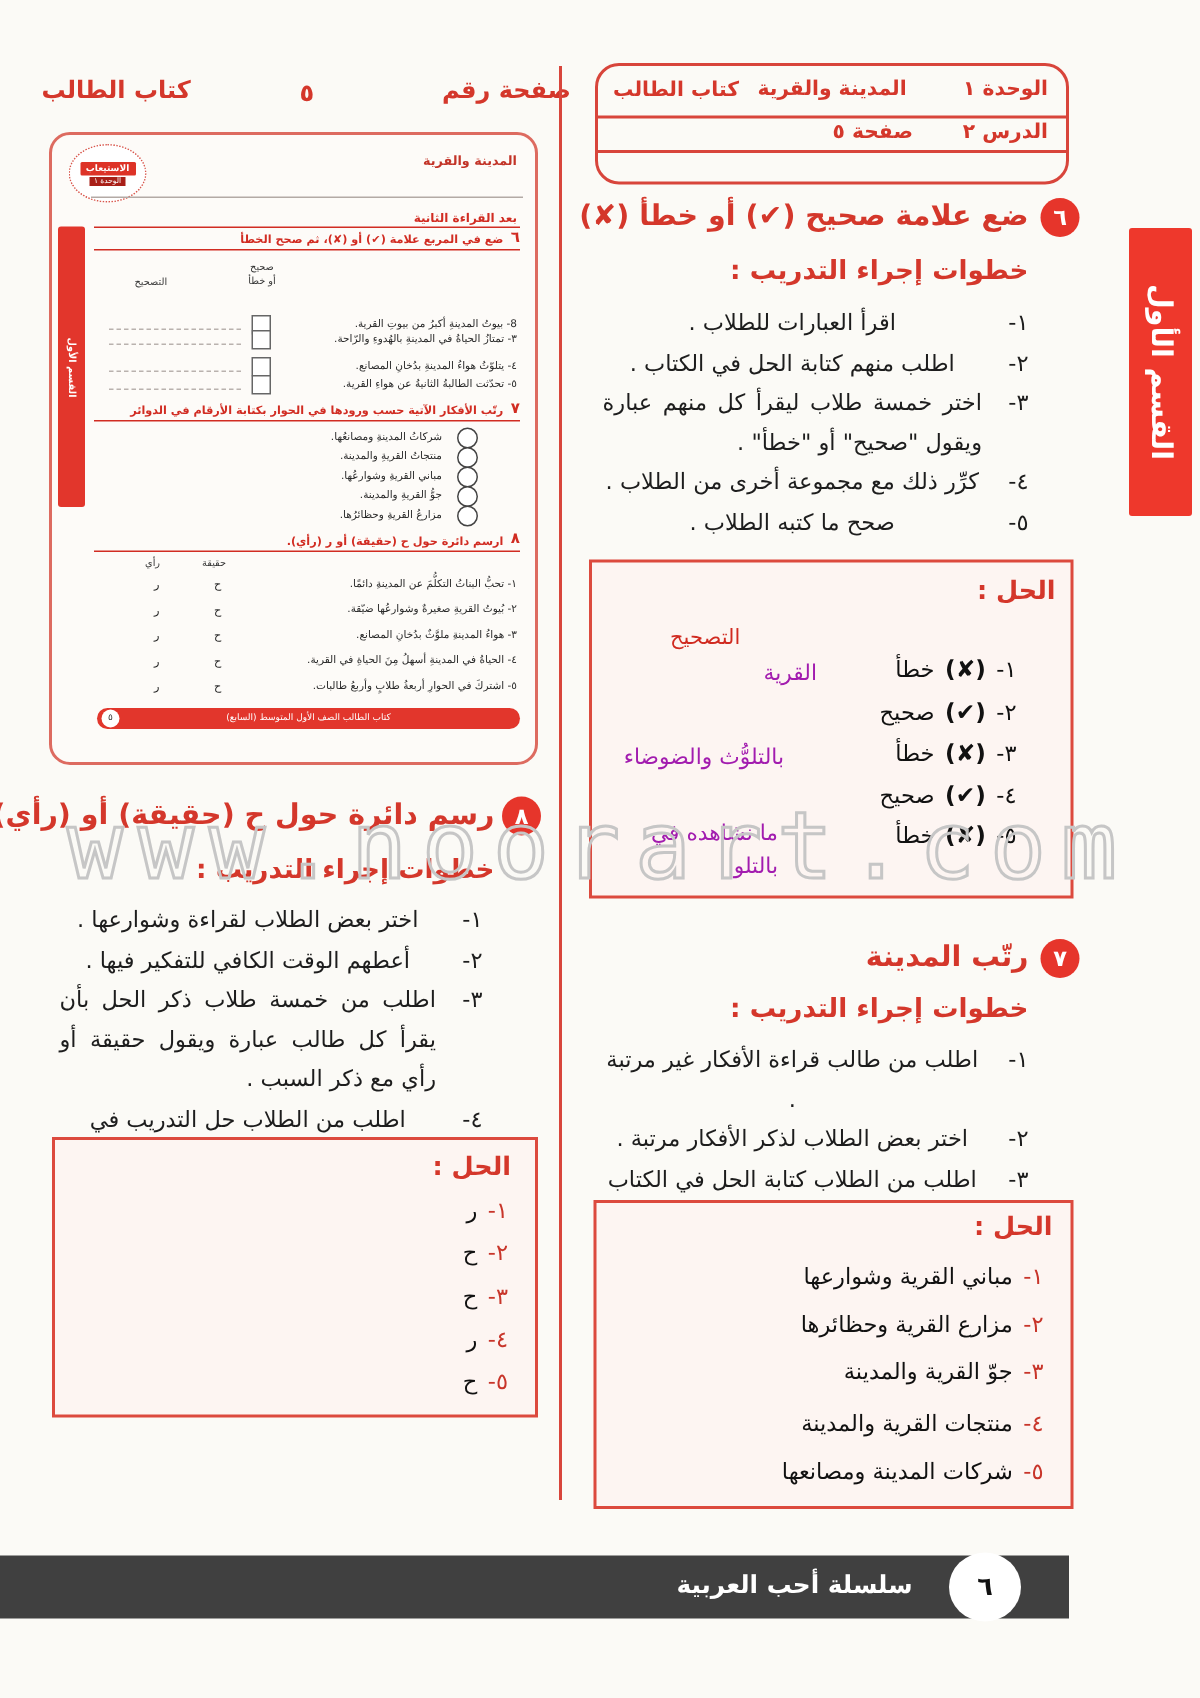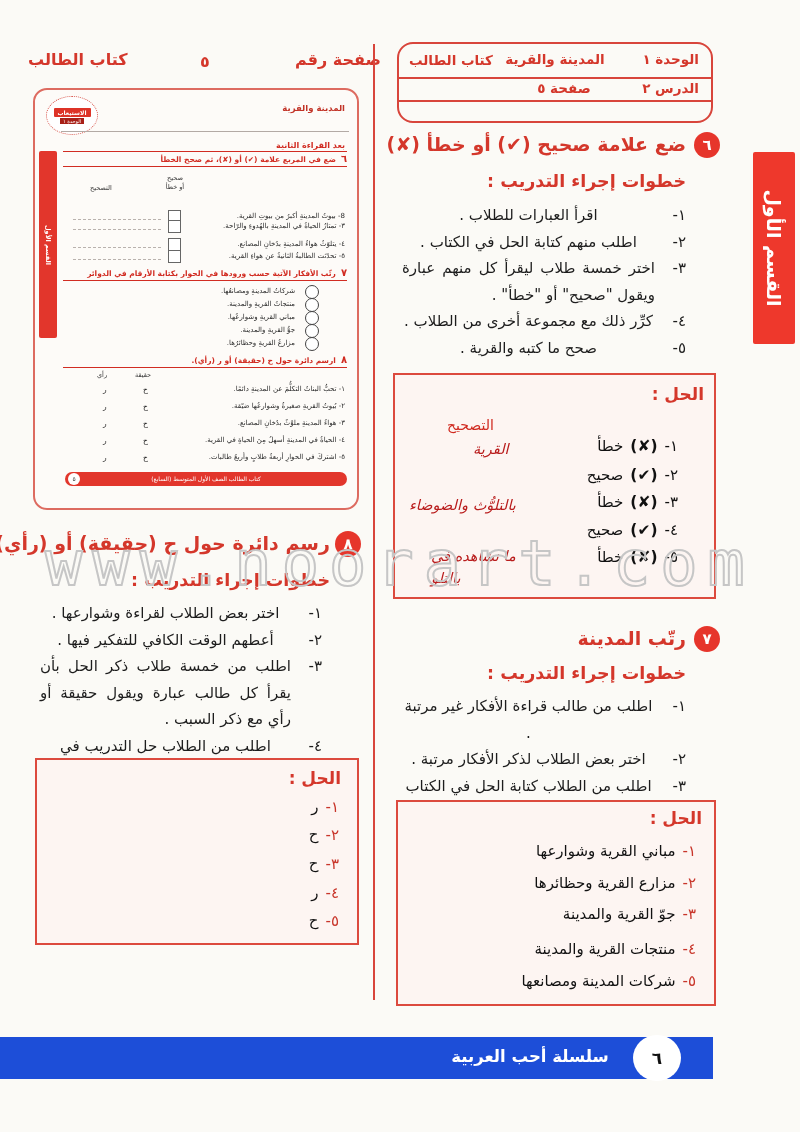--- a/index.html
+++ b/index.html
@@ -58,29 +58,29 @@
   .step .n{flex:0 0 24px;}
   .step .t{flex:1;text-align:center;}
   .step .t.j{text-align:justify;}
   
   .sol-box{position:absolute;border:2px solid #dc4a3e;background:#fdf5f2;}
   .sol-h{position:absolute;font-size:17px;font-weight:bold;color:#d4372b;white-space:nowrap;}
   .solrow{position:absolute;display:flex;direction:rtl;gap:7px;font-size:15px;color:#111;white-space:nowrap;}
   .solrow .mk{font-weight:bold;font-size:15.5px;}
   .solrow .rn{color:#c8352a;}
   .solrow .rnb{color:#111;}
-  .corr{position:absolute;font-size:14.5px;color:#b91c1c;text-align:left;line-height:1.5;font-style:italic;}
+  .corr{position:absolute;font-size:14.5px;color:#a21caf;text-align:right;line-height:1.5;}
   .corr-label{position:absolute;color:#d02a20;font-size:14px;white-space:nowrap;}
   
   .watermark{position:absolute;left:0;right:0;top:528px;z-index:40;text-align:center;direction:ltr;
     font-family:"DejaVu Sans Mono",monospace;font-size:62px;letter-spacing:10px;line-height:72px;
     color:transparent;-webkit-text-stroke:2px #c6c6c6;pointer-events:none;white-space:nowrap;}
   @supports not (-webkit-text-stroke:1px black){.watermark{color:#d2d2d2;}}
   
-  .footer-bar{position:absolute;left:0;top:1037px;width:713px;height:42px;background:#1d4ed8;}
+  .footer-bar{position:absolute;left:0;top:1037px;width:713px;height:42px;background:#404040;}
   .footer-title{position:absolute;left:440px;width:180px;top:10px;text-align:center;color:#fff;
     font-size:16.5px;font-weight:bold;white-space:nowrap;}
   .footer-circle{position:absolute;left:633px;top:1035px;width:48px;height:46px;background:#fff;border-radius:50%;
     text-align:center;line-height:46px;font-size:17px;font-weight:bold;color:#111;z-index:2;}
 </style>
 </head>
 <body>
 
 <div class="page">
 
@@ -90,21 +90,21 @@
 
   <div class="divider"></div>
 
   <div class="info-table">
     <div class="it-line" style="top:33px;"></div>
     <div class="it-line" style="top:56px;"></div>
     <span class="it-cell" style="right:12px;top:7px;">الوحدة ١</span>
     <span class="it-cell" style="left:96px;width:120px;top:7px;text-align:center;">المدينة والقرية</span>
     <span class="it-cell" style="left:10px;top:8px;">كتاب الطالب</span>
     <span class="it-cell" style="right:12px;top:36px;">الدرس ٢</span>
-    <span class="it-cell" style="left:120px;width:90px;top:36px;text-align:center;">صفحة ٥</span>
+    <span class="it-cell" style="left:120px;width:90px;top:36px;">صفحة ٥</span>
   </div>
 
   <div class="side-tab">
     <span>القسم الأول</span>
   </div>
 
   <div class="student-page">
     <div class="badge">
       <div class="badge-top">الاستيعاب</div>
       <div class="badge-bot">الوحدة ١</div>
@@ -226,21 +226,21 @@
     <div class="step">
         <span class="n">٣-</span>
         <span class="t j">اختر خمسة طلاب ليقرأ كل منهم عبارة ويقول "صحيح" أو "خطأ" .</span>
       </div>
     <div class="step">
         <span class="n">٤-</span>
         <span class="t">كرِّر ذلك مع مجموعة أخرى من الطلاب .</span>
       </div>
     <div class="step">
         <span class="n">٥-</span>
-        <span class="t">صحح ما كتبه والقرية .</span>
+        <span class="t">صحح ما كتبه الطلاب .</span>
       </div>
   </div>
 
   <div class="sol-box" style="left:393px;top:373px;width:319px;height:222px;">
     <div class="sol-h" style="right:10px;top:9px;">الحل :</div>
     <div class="corr-label" style="left:52px;top:42px;">التصحيح</div>
 
     <div class="solrow" style="right:36px;top:62px;">
       <span class="rnb">١-</span>
       <span class="mk">(✘)</span>

